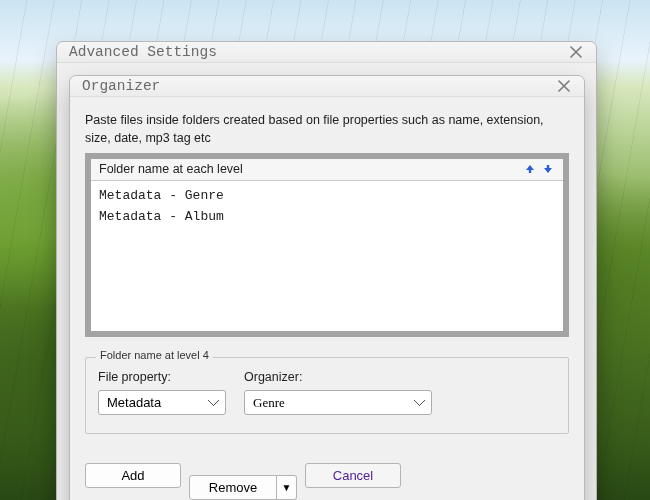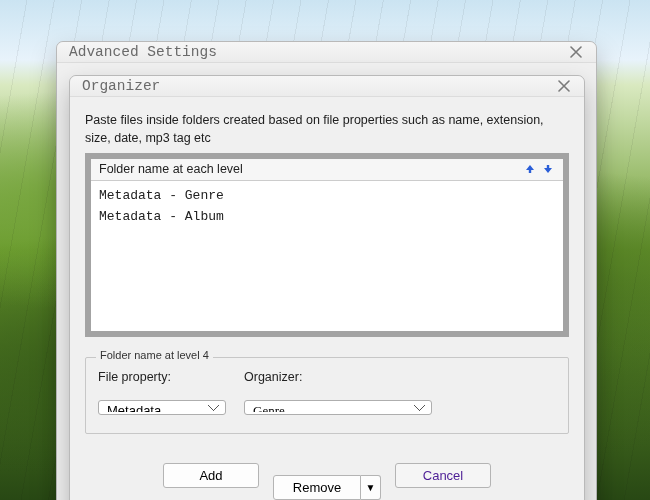--- a/index.html
+++ b/index.html
@@ -79,35 +79,35 @@
     border:1px solid #c7c7c7; border-radius:2px;
     margin-top:20px; padding:12px 12px 18px; position:relative;
   }
   .groupbox > .legend {
     position:absolute; top:-9px; left:10px; background:#f0f0f0;
     padding:0 4px; font-size:11px; color:#333;
   }
 
   .form-row { display:flex; gap:18px; }
   .col { display:flex; flex-direction:column; }
-  .form-label { font-size:12.5px; margin-bottom:16px; }
+  .form-label { font-size:12.5px; margin-bottom:6px; }
   select.combo {
-    height:15px; font:inherit; padding:2px 24px 2px 8px;
+    height:25px; font:inherit; padding:2px 24px 2px 8px;
     border:1px solid #aeaeae; border-radius:3px; background:#fff;
     appearance:none;
     background-image:
       linear-gradient(45deg, transparent 47%, #555 47% 53%, transparent 53%),
       linear-gradient(-45deg, transparent 47%, #555 47% 53%, transparent 53%);
     background-position: right 11px center, right 6px center;
     background-size:6px 6px; background-repeat:no-repeat;
   }
   .col.property select { width:128px; }
   .col.meta select { width:188px;font-family:Liberation Serif, serif; }
 
-  .btnbar { display:flex; gap:14px; margin-top:16px; align-items:center;justify-content:center; }
+  .btnbar { display:flex; gap:8px; margin-top:16px; align-items:center; }
   .btn {
     height:25px; border:1px solid #b4b4b4; border-radius:3px; background:#fdfdfd;
     font:inherit; padding:0 8px; cursor:pointer; min-width:96px;
   }
   .btn:disabled { color:#4c1d95; background:#f5f5f5; cursor:default; }
   .splitbtn { display:flex;margin-top:25px; }
   .splitbtn .btn.main { border-radius:3px 0 0 3px; min-width:88px; }
   .splitbtn .btn.drop {
     border-left:0; border-radius:0 3px 3px 0; min-width:20px; width:20px;
     padding:0; font-size:10px;

